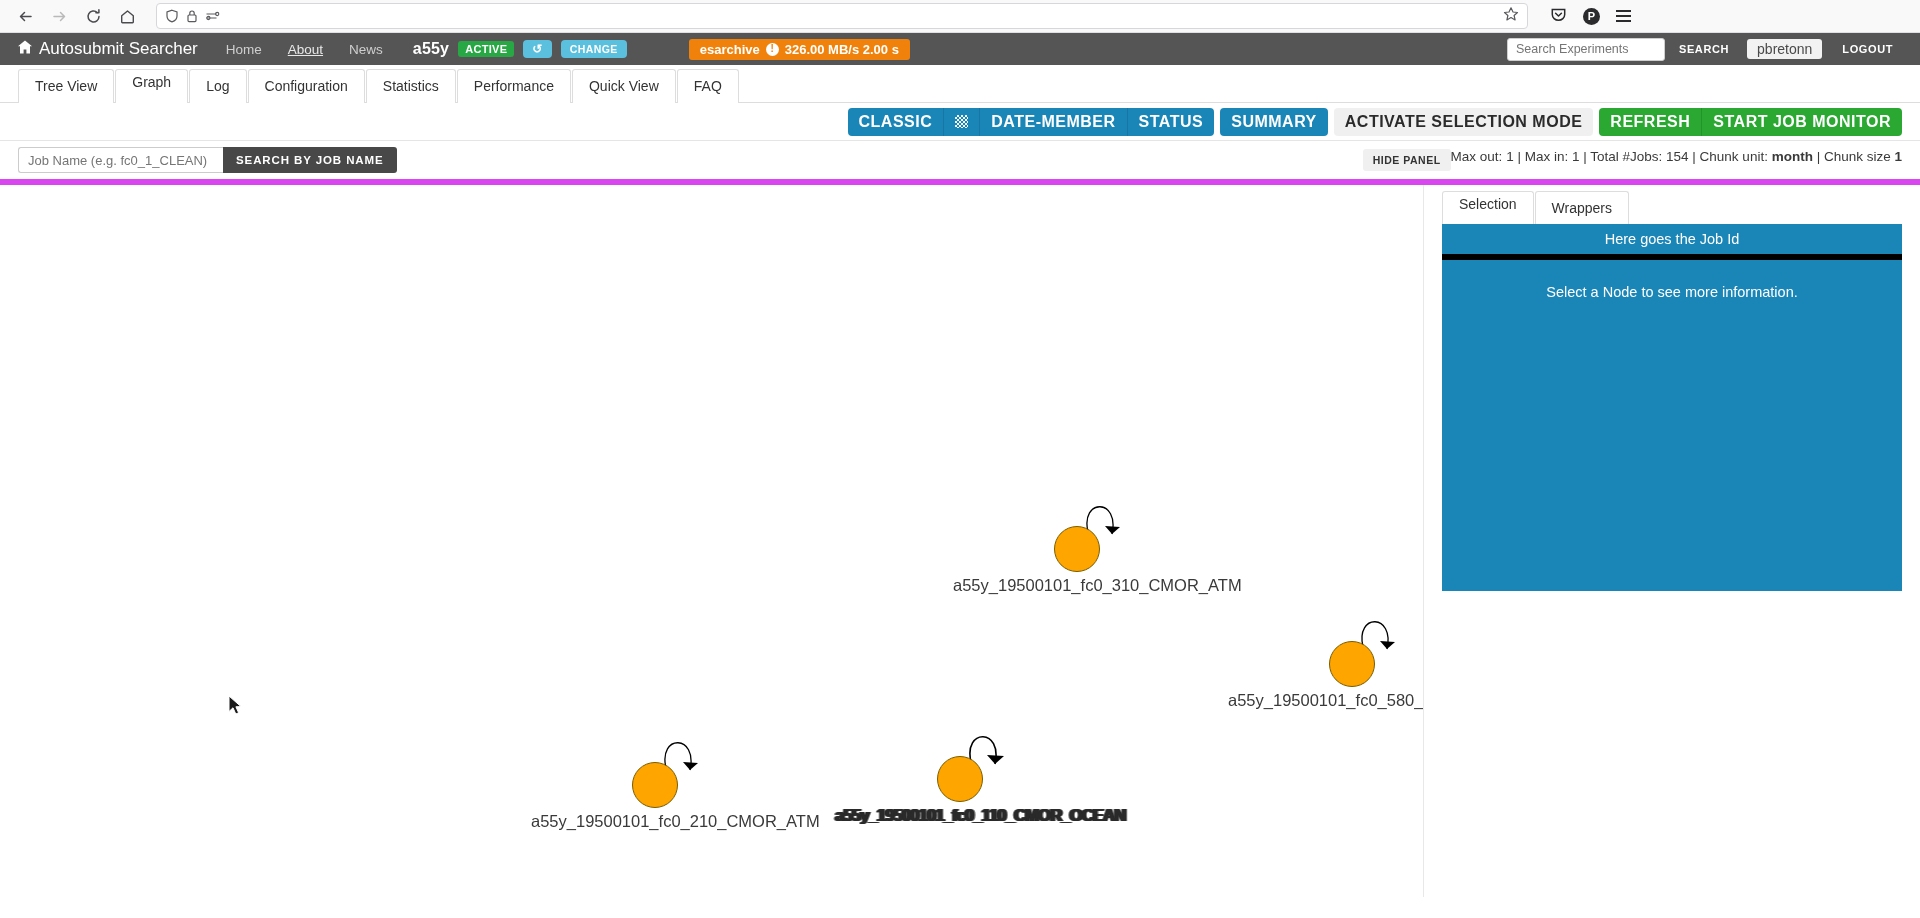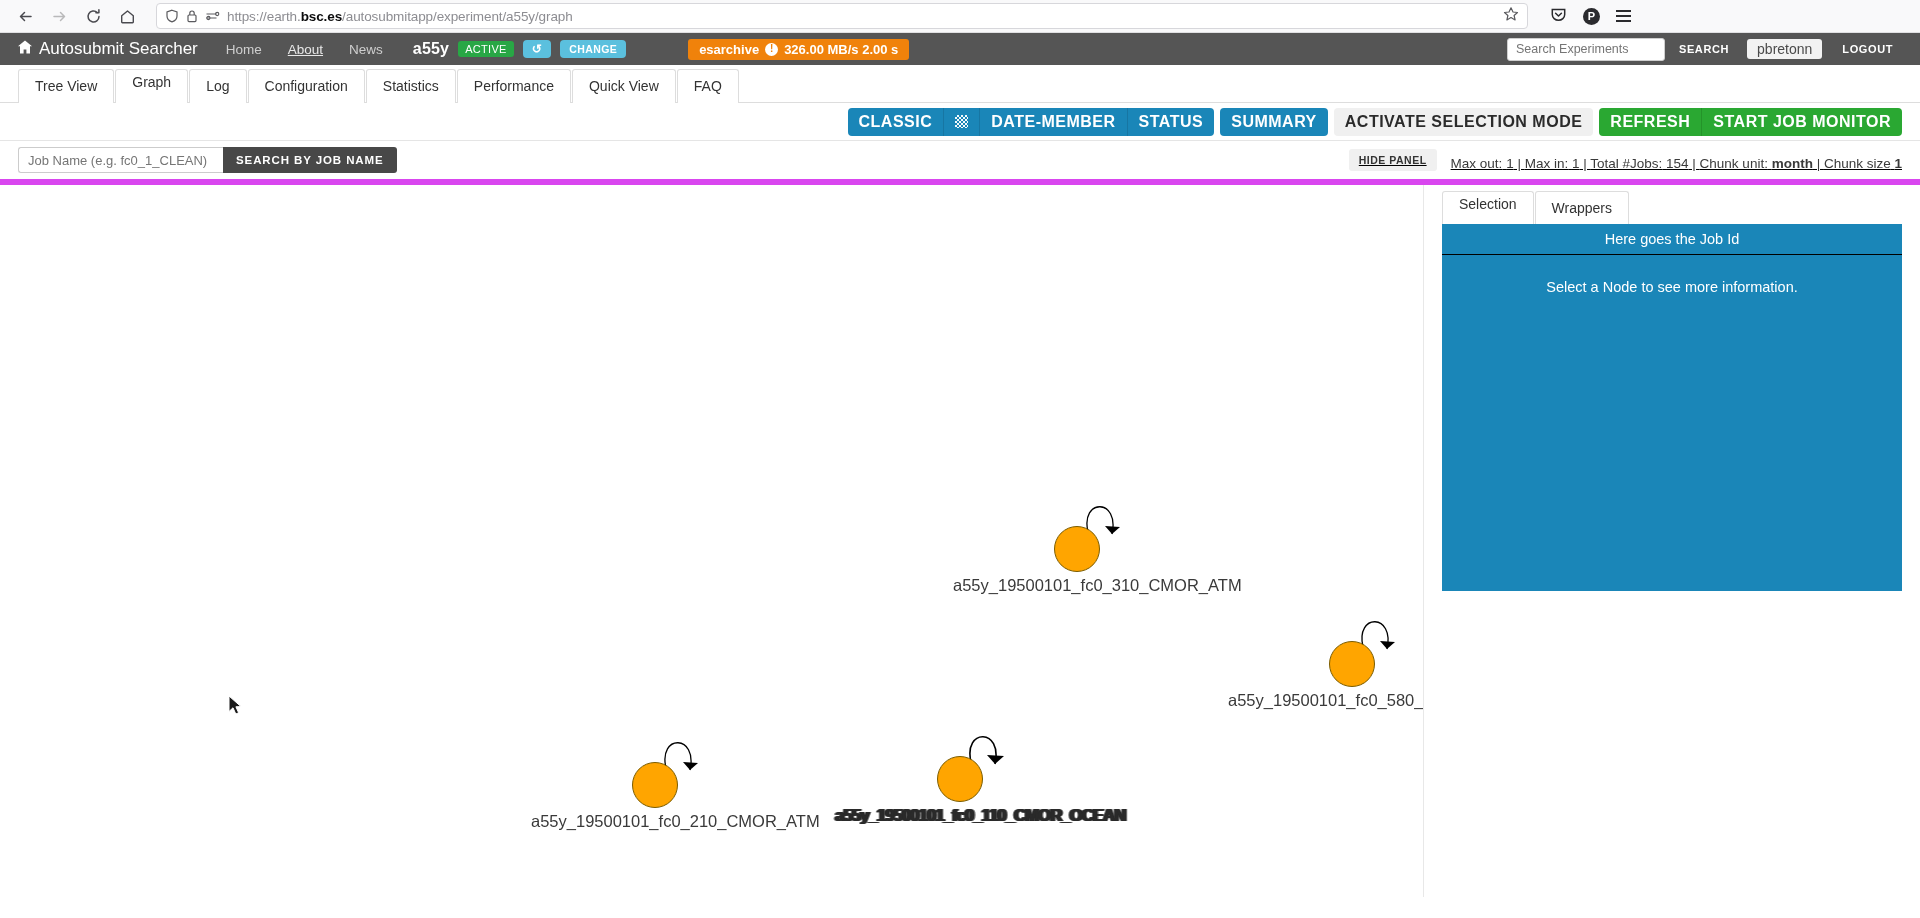--- a/index.html
+++ b/index.html
@@ -91,21 +91,21 @@
   }
   .navlink.active { color: #e8e8e8; text-decoration: underline; }
   .expid {
     margin-left: 30px;
     font-size: 16px; font-weight: 700; color: #ffffff;
     letter-spacing: 0.2px;
   }
   .badge-active {
     margin-left: 9px;
     background: #28a745; color: #fff;
-    font-size: 11px; font-weight: 400;
+    font-size: 11px; font-weight: 700;
     padding: 2px 7px; border-radius: 3px;
     letter-spacing: 0.3px;
   }
   .btn-sky {
     margin-left: 9px;
     background: #5bc0de; color: #fff;
     font-size: 10.5px; font-weight: 700;
     padding: 3px 9px; border-radius: 4px;
     letter-spacing: 0.4px;
     border: none;
@@ -245,21 +245,21 @@
     border: none;
     font-size: 11.5px; font-weight: 700;
     letter-spacing: 0.9px;
     padding: 0 13px;
     border-radius: 0 3px 3px 0;
     font-family: "Liberation Sans", sans-serif;
     white-space: nowrap;
   }
   .info-right {
     margin-left: auto;
-    display: flex; align-items: flex-end; gap: 14px; text-decoration: underline;
+    display: flex; align-items: flex-start; gap: 0;
   }
   .hide-panel-btn {
     background: #f0f0f0; color: #333;
     border: none;
     font-size: 10.5px; font-weight: 700;
     letter-spacing: 0.5px;
     padding: 5px 10px;
     border-radius: 3px;
     font-family: "Liberation Sans", sans-serif;
   }
@@ -338,21 +338,21 @@
   .ptab.active { padding-top: 4px; padding-bottom: 12px; }
   .panel-body {
     background: #1a86b8;
     color: #ffffff;
     height: 367px;
   }
   .panel-head {
     text-align: center;
     font-size: 14.5px;
     padding: 7px 0;
-    border-bottom: 1px solid #000000;
+    border-bottom: 6px solid #000000;
   }
   .panel-msg {
     text-align: center;
     font-size: 14.5px;
     padding-top: 24px;
   }
 </style>
 </head>
 <body>
 
@@ -393,21 +393,20 @@
           <path d="M3.8 6V4.2a2.2 2.2 0 0 1 4.4 0V6"></path>
         </svg>
     </span>
     <span class="u-icon">
       <svg width="15" height="14" viewBox="0 0 15 14" fill="none" stroke="currentColor" stroke-width="1.1">
           <path d="M1.5 5h10M1.5 9h10"></path>
           <circle cx="12.2" cy="5" r="1.6"></circle>
           <circle cx="3.4" cy="9" r="1.6"></circle>
         </svg>
     </span>
-    <span class="url-text"><span class="dim">https://earth.</span><b>bsc.es</b><span class="dim">/autosubmitapp/experiment/a55y/graph</span></span>
     <span class="star">
       <svg width="16" height="16" viewBox="0 0 16 16" fill="none" stroke="currentColor" stroke-width="1.2" stroke-linejoin="round">
           <path d="M8 1.8 10 6l4.5.5-3.4 3 1 4.4L8 11.6 3.9 13.9l1-4.4-3.4-3L6 6z"></path>
         </svg>
     </span>
   </div>
 
   <div class="browser-right">
     <span class="pocket-ic">
       <svg width="17" height="17" viewBox="0 0 17 17" fill="none" stroke="currentColor" stroke-width="1.5">

